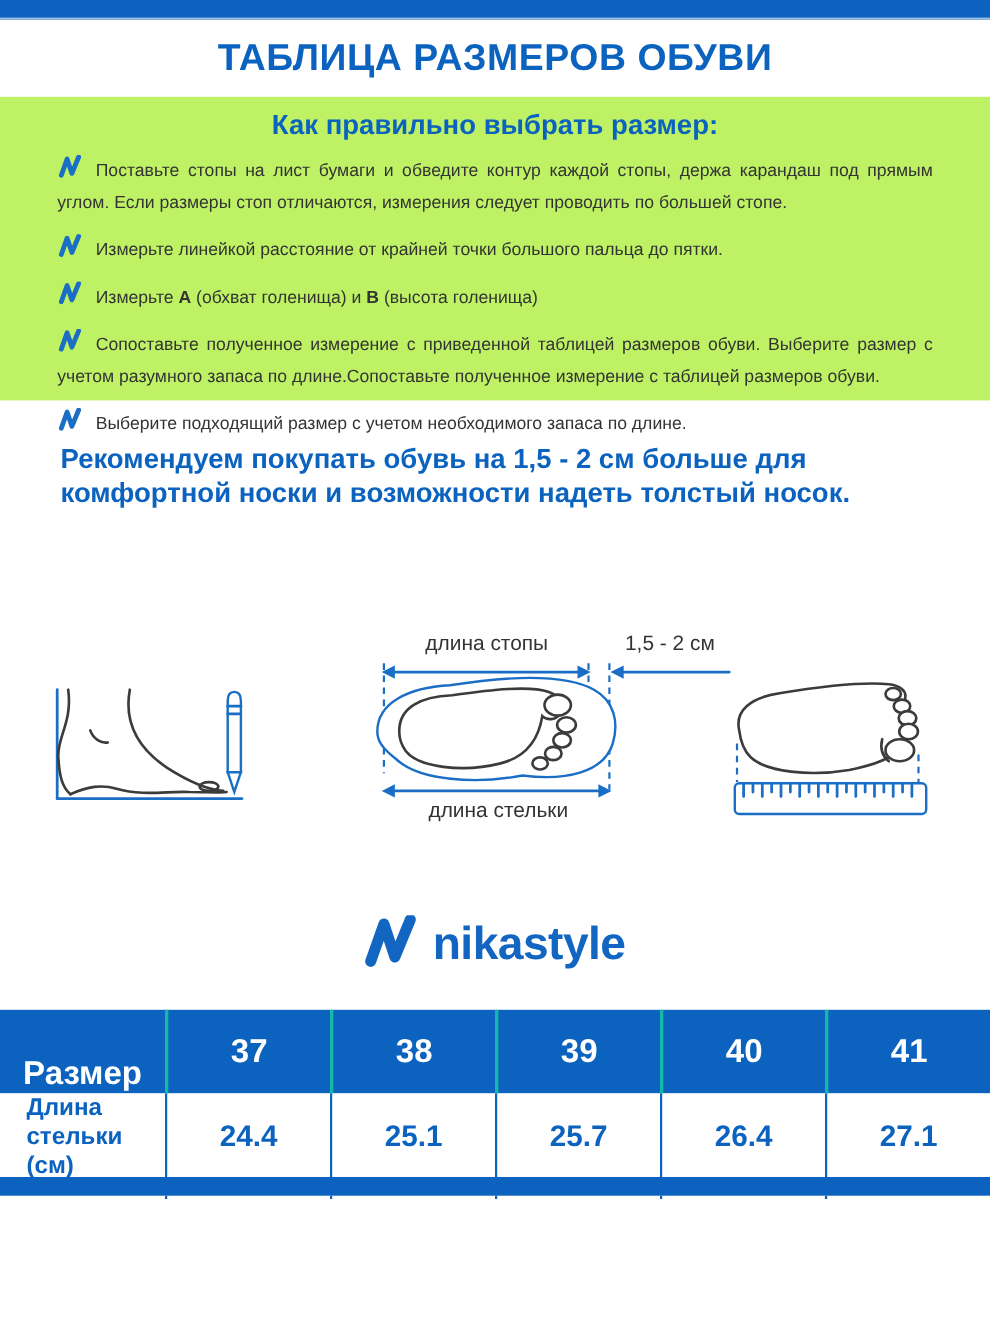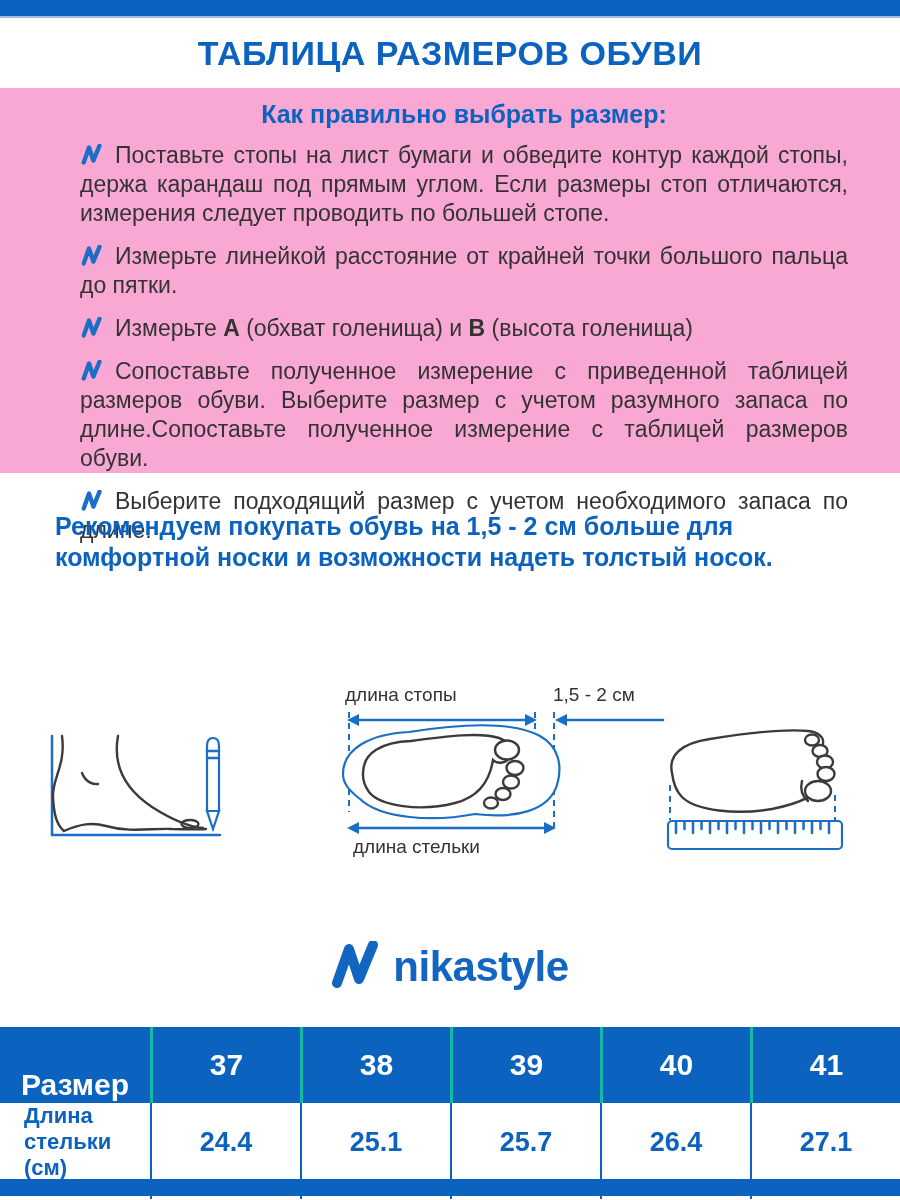--- a/index.html
+++ b/index.html
@@ -4,32 +4,32 @@
 <style>
   * { margin:0; padding:0; box-sizing:border-box; }
   html,body { width:900px; height:1200px; background:#fff; overflow:hidden;
               font-family:"Liberation Sans", sans-serif; }
 
   .top-bar { height:18px; background:#0b63bf; border-bottom:2px solid #9dbfe2; }
 
   .title-wrap { height:70px; display:flex; align-items:center; justify-content:center; }
   .main-title { color:#0b63bf; font-size:34px; font-weight:bold; letter-spacing:0.5px; }
 
-  .howto { height:385px; background:#f9a8d4; padding:12px 52px 0 80px; }
+  .howto { height:276px; background:#bef264; padding:12px 52px 0 52px; }
   .howto h2 { text-align:center; color:#0b63bf; font-size:25px; font-weight:bold; margin-bottom:12px; }
   .howto ul { list-style:none; }
-  .howto li { font-size:23px; line-height:29px; color:#333; text-align:justify; margin-bottom:14px; }
+  .howto li { font-size:16px; line-height:29px; color:#333; text-align:justify; margin-bottom:14px; }
   .bullet-icon { display:inline-block; width:25px; height:21px; margin-right:10px; vertical-align:-2px; }
   .bold-letter { font-weight:bold; }
 
   .recommend { margin:38px 70px 0 55px; color:#0b63bf; font-size:25px; line-height:31px; font-weight:bold; }
 
   .diagrams { position:relative; height:195px; margin-top:112px; }
   .diagram { position:absolute; }
-  .diag-label { position:absolute; font-size:19px; color:#333; white-space:nowrap; }
+  .diag-label { position:absolute; font-size:19px; color:#333; text-align:center; white-space:nowrap; }
 
   .logo-row { margin-top:55px; height:64px; display:flex; align-items:center; justify-content:center; gap:10px; }
   .logo-text { color:#1266c2; font-size:42px; font-weight:bold; letter-spacing:-0.5px; }
 
   .size-table { margin-top:28px; }
   .t-row { display:grid; grid-template-columns:repeat(6,1fr); }
   .t-head { background:#0b63bf; height:76px; }
   .t-head .cell { display:flex; align-items:center; justify-content:center;
                   color:#fff; font-size:30px; font-weight:bold; }
   .t-head .cell + .cell { border-left:3px solid #14b8a6; }

